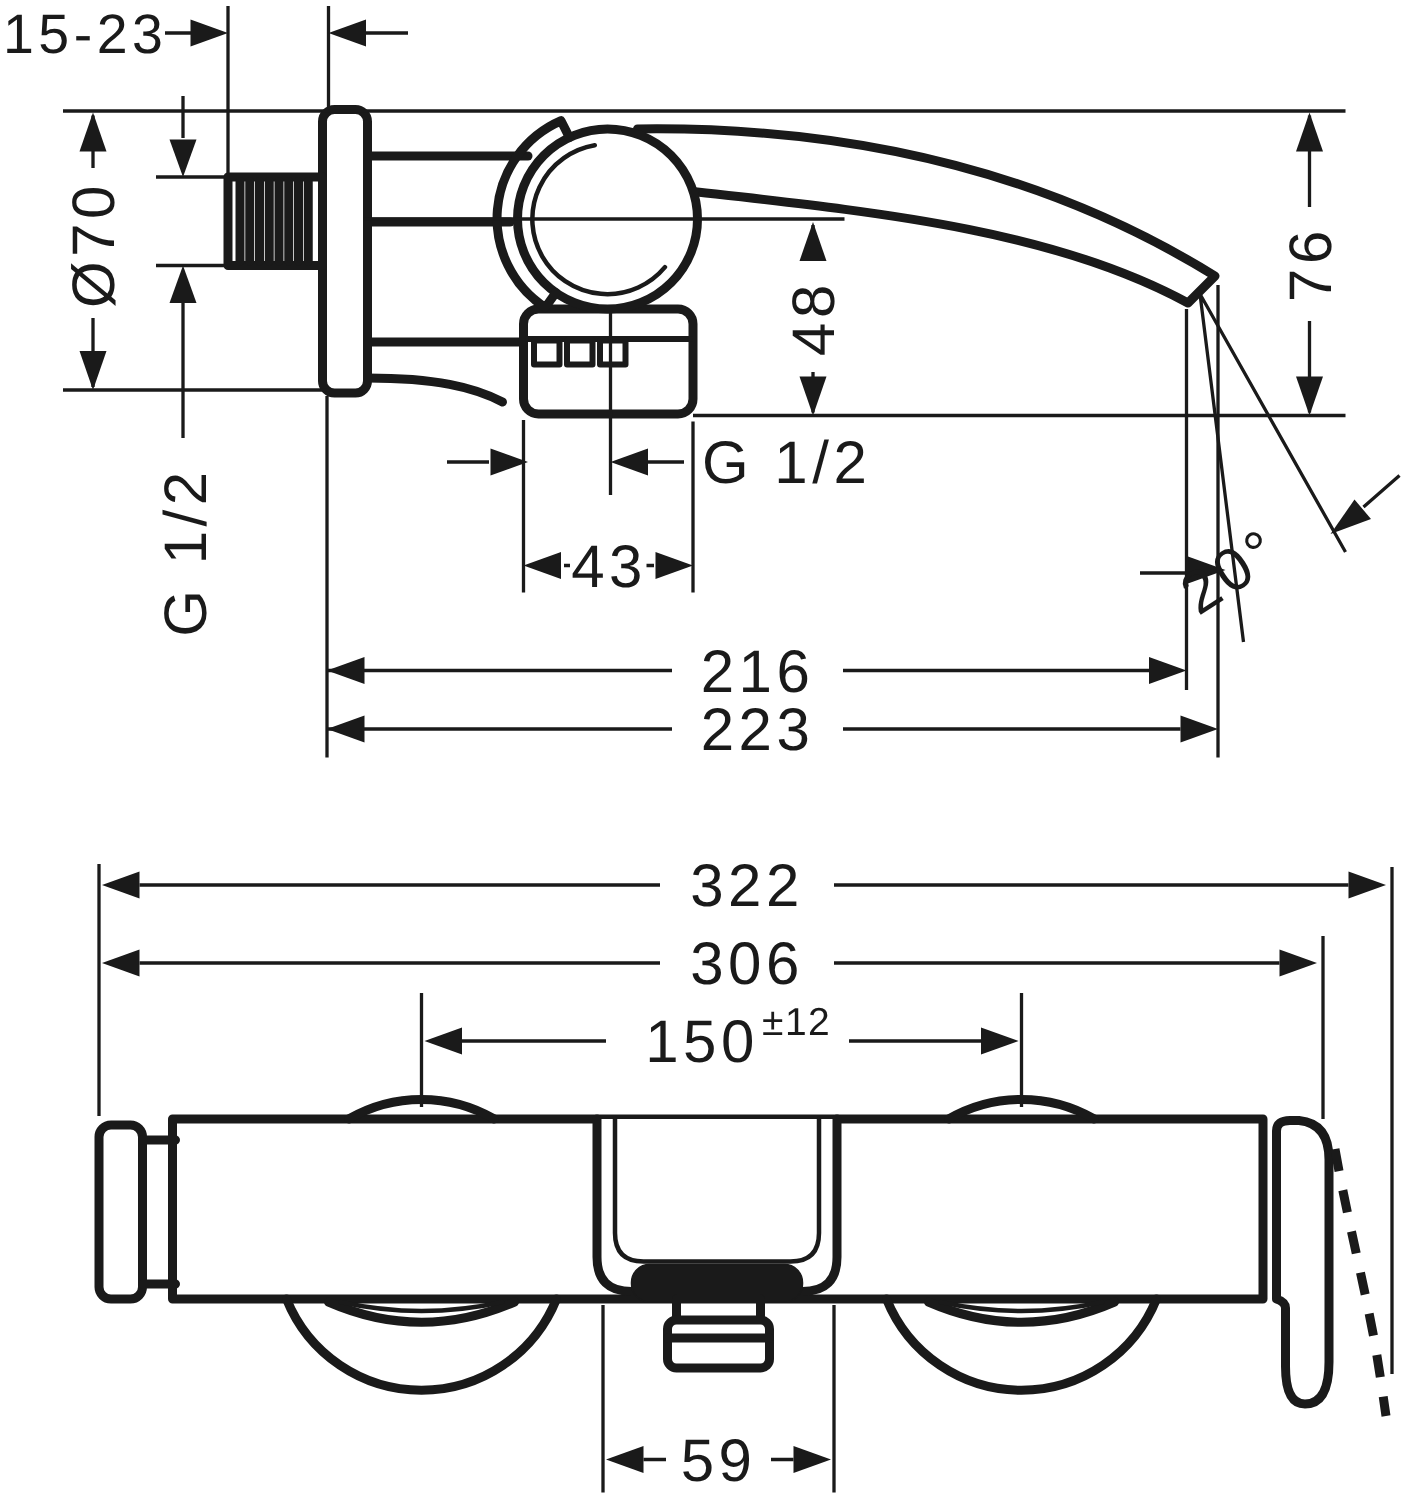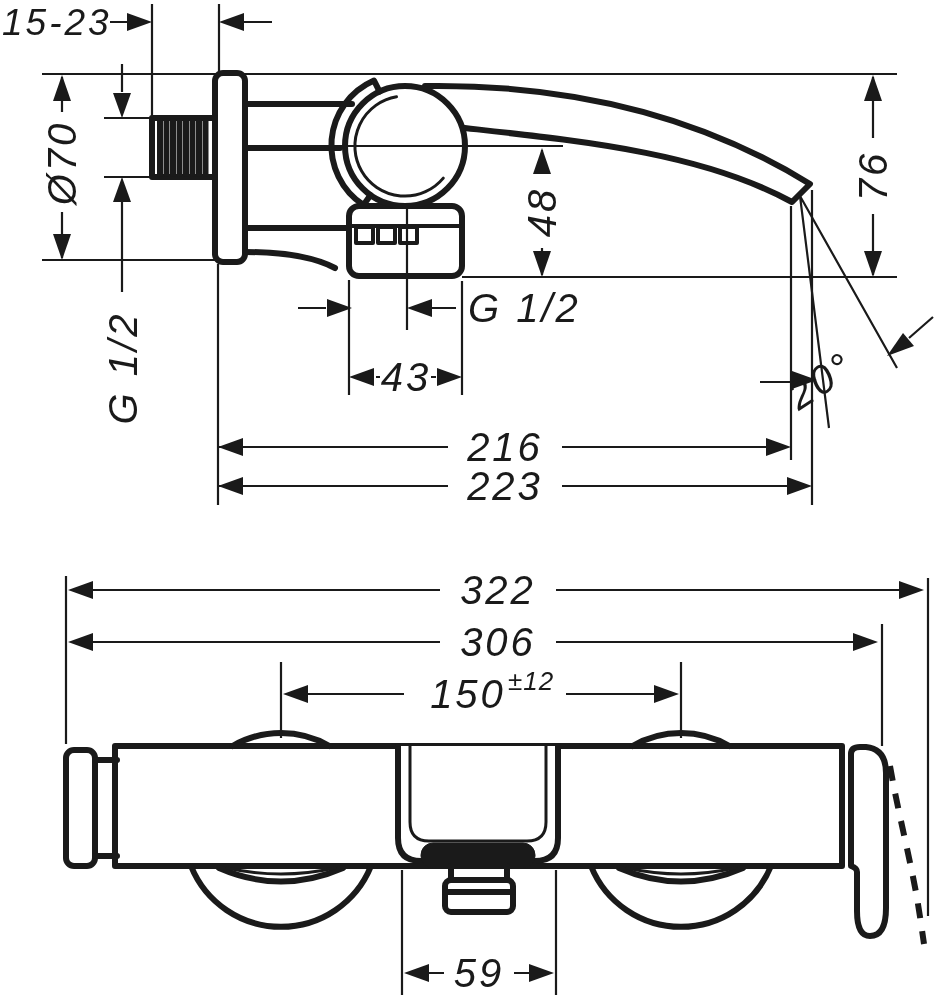--- a/index.html
+++ b/index.html
@@ -1,17 +1,17 @@
 <!DOCTYPE html>
 <html style="--ink: #1a1a1a; --paper: #ffffff;"><head>
 <meta charset="utf-8">
 <style>
   :root { --ink:#1a1a1a; --paper:#ffffff; }
   html,body { margin:0; padding:0; background:var(--paper); }
-  .stage { width:934px; height:1000px; position:relative; background:var(--paper); overflow:hidden;font-style:italic; }
+  .stage { width:934px; height:1000px; position:relative; background:var(--paper); overflow:hidden; }
   svg { display:block; }
   .part   { stroke:var(--ink); fill:none; stroke-width:6; stroke-linejoin:round; stroke-linecap:round; }
   .part.fill { fill:var(--paper); }
   .part.thin { stroke-width:4; }
   .part.hair { stroke-width:3; }
   .solid  { fill:var(--ink); stroke:var(--ink); }
   .dline  { stroke:var(--ink); stroke-width:2.2; fill:none; }
   .ahead  { fill:var(--ink); stroke:none; }
   .dim-text { font-family:"Liberation Sans", sans-serif; font-size:40px; letter-spacing:3px;
               fill:var(--ink); }

